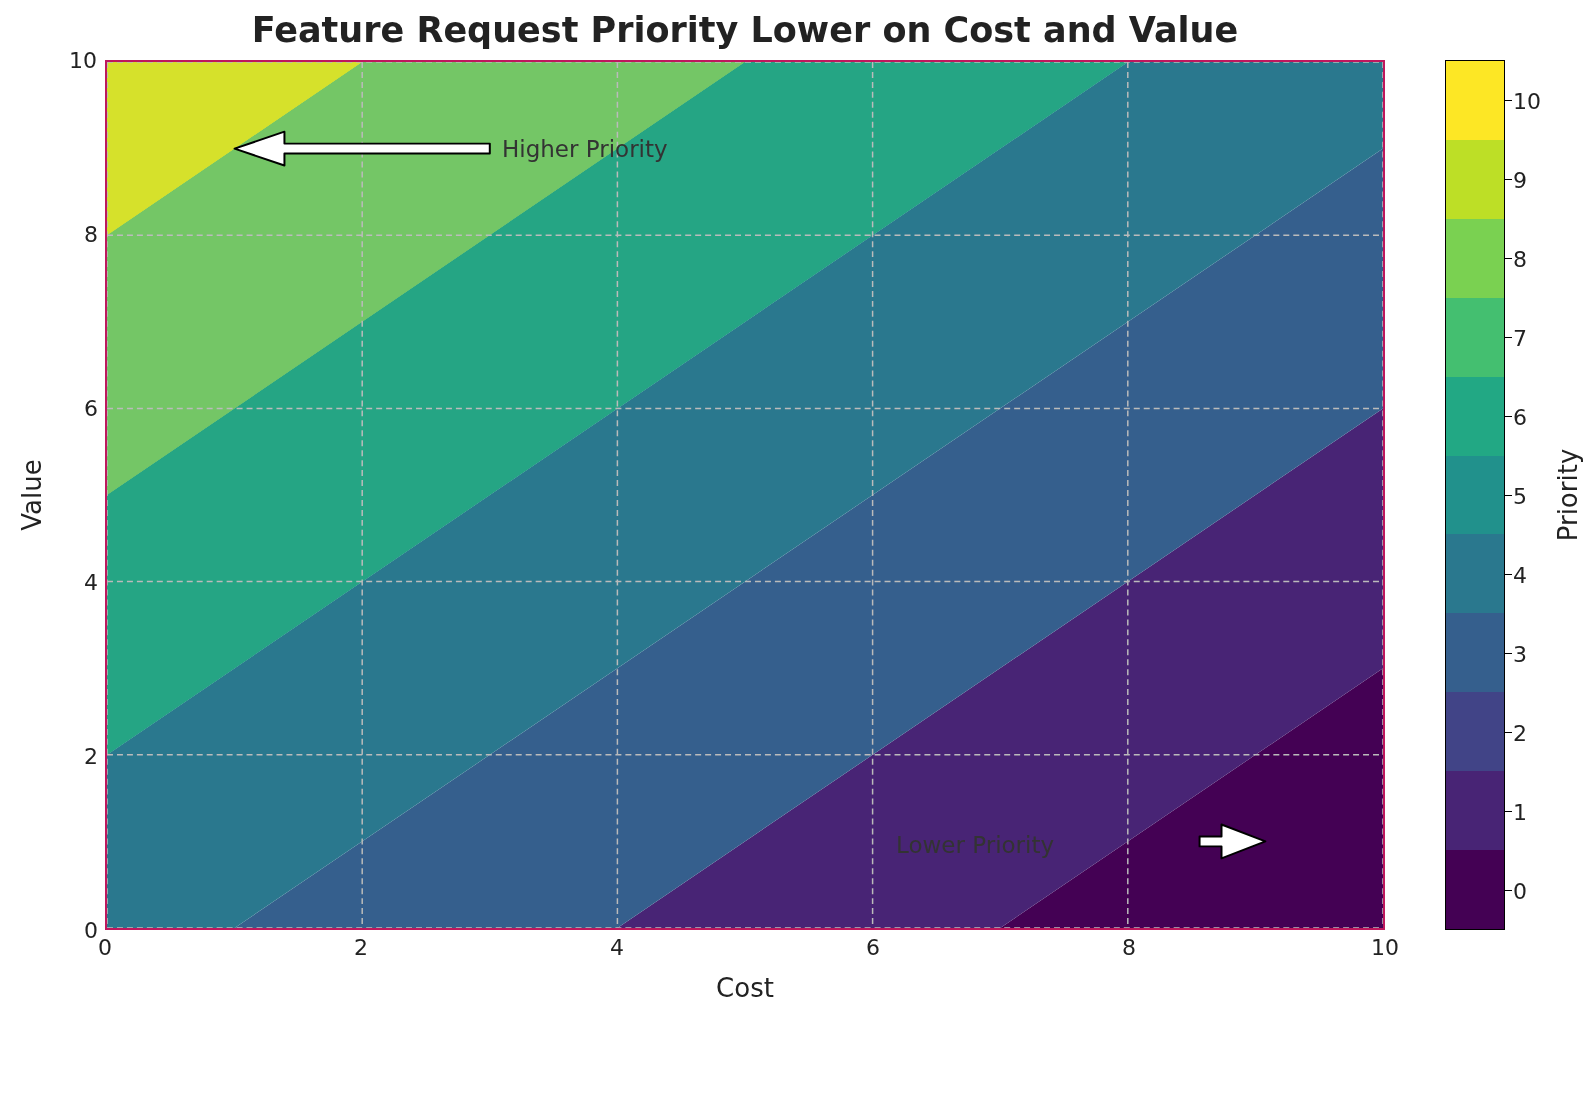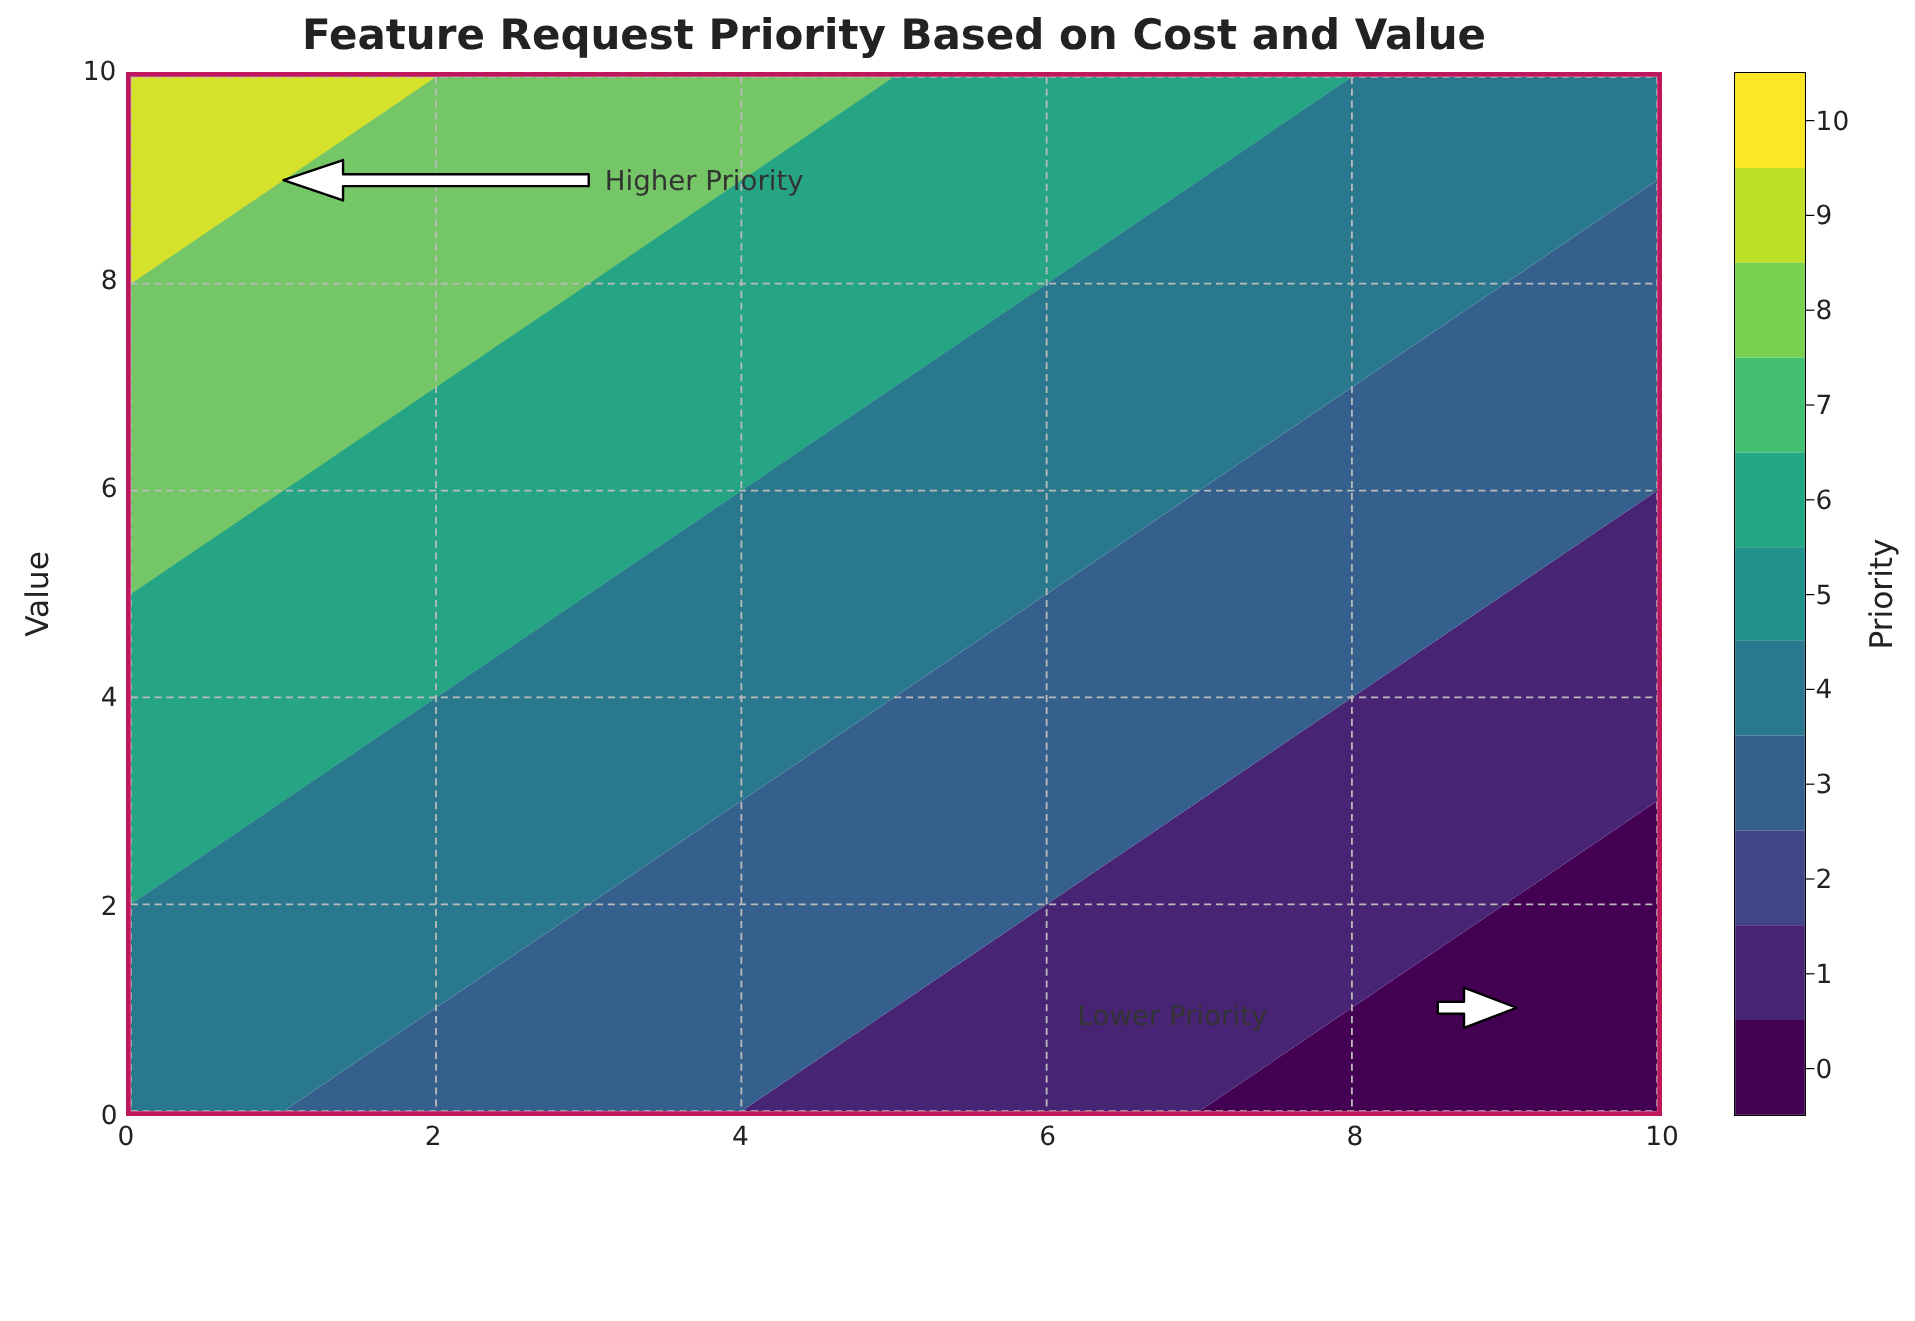--- a/index.html
+++ b/index.html
@@ -28,21 +28,21 @@
     font-size: 35px;
     font-weight: bold;
     color: #222;
   }
   .plot-area {
     position: absolute;
     left: 0;
     top: 50px;
     width: 1280px;
     height: 870px;
-    border: 4px solid #be185d;
+    border: 2px solid #be185d;
     overflow: hidden;
   }
   .plot-svg {
     position: absolute;
     left: 0; top: 0;
     width: 100%;
     height: 100%;
   }
   .grid-line {
     stroke: #bbb;
@@ -137,21 +137,21 @@
     height: 1px;
     width: 7px;
     background: #000;
   }
 </style>
 </head>
 <body>
 
 <div class="chart-container">
 
-  <div class="title">Feature Request Priority Based on Cost and Value</div>
+  <div class="title">Feature Request Priority Lower on Cost and Value</div>
 
   <div class="plot-area">
     <svg class="plot-svg" viewBox="0 0 1280 870" preserveAspectRatio="none">
 
       <defs>
         <clipPath id="clip">
             <rect x="0" y="0" width="1280" height="870"></rect>
           </clipPath>
       </defs>
       <g clip-path="url(#clip)">
@@ -200,20 +200,21 @@
 
       <g>
         <path class="arrow-path" d="M 1096,778 L 1118,778 L 1118,766 L 1162,783 L 1118,800 L 1118,788 L 1096,788 Z"></path>
       </g>
     </svg>
 
     <div class="annotation" style="left:395px; top:74px;">Higher Priority</div>
     <div class="annotation" style="left:789px; top:770px;">Lower Priority</div>
   </div>
 
+  <div class="xlabel">Cost</div>
   <div class="ylabel">
       <span>Value</span>
     </div>
 
   <div class="tick xtick" style="left:0px;">0</div>
   <div class="tick xtick" style="left:256px;">2</div>
   <div class="tick xtick" style="left:512px;">4</div>
   <div class="tick xtick" style="left:768px;">6</div>
   <div class="tick xtick" style="left:1024px;">8</div>
   <div class="tick xtick" style="left:1280px;">10</div>

